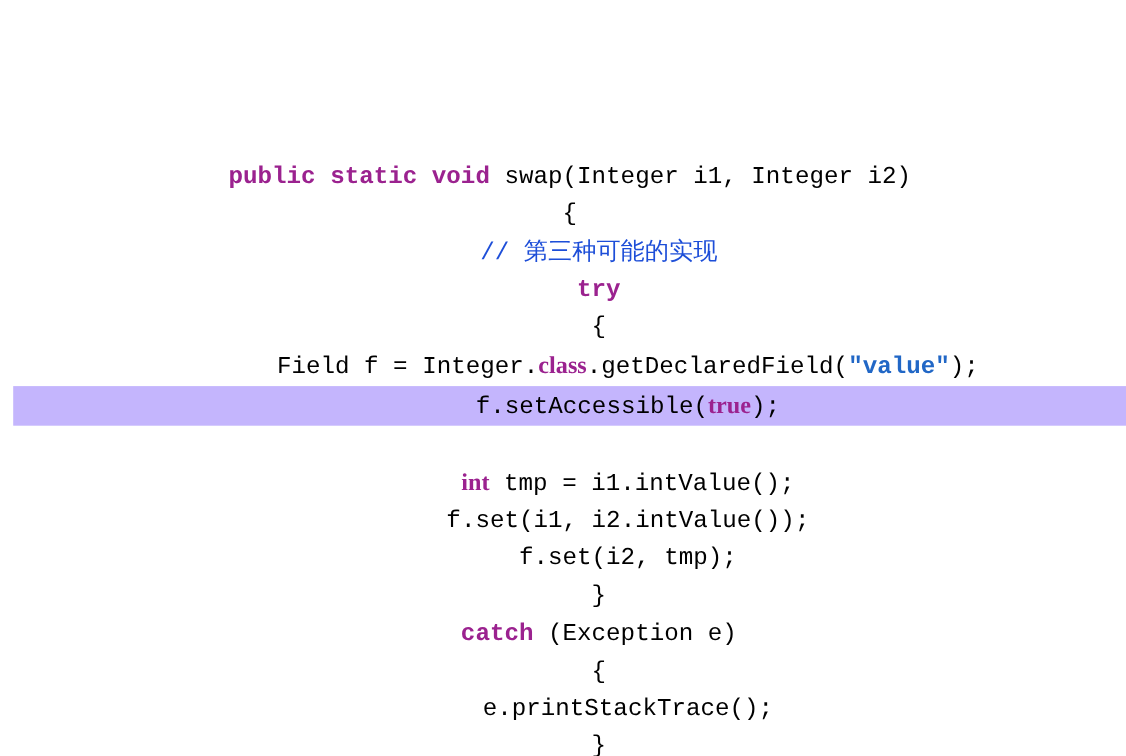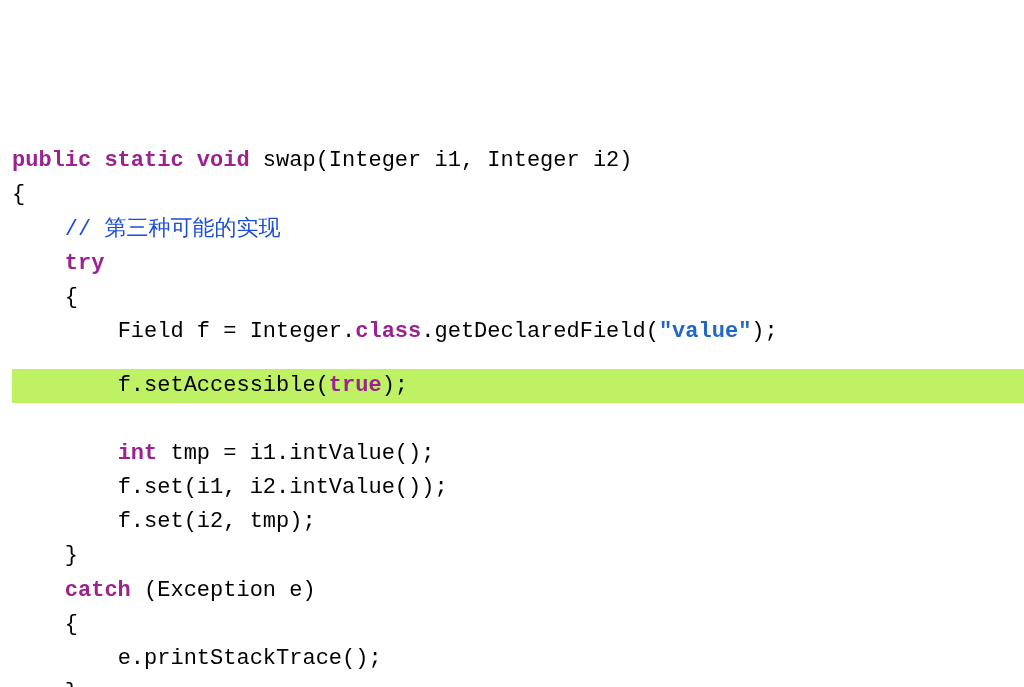--- a/index.html
+++ b/index.html
@@ -14,28 +14,28 @@
       background: #ffffff;
       color: #000000;
       padding: 8px 0 8px 12px;
       white-space: pre;
       overflow-x: auto;
       width: 1024px;
     }
     .line {
       display: block;
       min-height: 1.55em;
+      text-align: center;
     }
     .highlight {
-      background-color: #bef264;
-      margin-top: 20px;
+      background-color: #c4b5fd;
     }
     .kw { color: #9b228f; font-weight: bold; }
     .com { color: #1d4ed8; }
-    .sk { color: #9b228f; font-weight: bold; }
+    .sk { color: #9b228f; font-weight: bold; font-family: Liberation Serif, serif; }
     .str { color: #2167c6; font-weight: bold; }
     .txt { color: #000000; }
   </style>
 </head>
 <body>
 
 
 
 <div id="code-container"><div class="line"><span class="txt"></span><span class="kw">public static void</span><span class="txt"> swap(Integer i1, Integer i2)</span></div><div class="line"><span class="txt"></span><span class="txt">{</span></div><div class="line"><span class="txt">    </span><span class="com">// 第三种可能的实现</span></div><div class="line"><span class="txt">    </span><span class="kw">try</span></div><div class="line"><span class="txt">    </span><span class="txt">{</span></div><div class="line"><span class="txt">        </span><span class="txt">Field f = Integer.</span><span class="sk">class</span><span class="txt">.getDeclaredField(</span><span class="str">"value"</span><span class="txt">);</span></div><div class="line highlight"><span class="txt">        </span><span class="txt">f.setAccessible(</span><span class="sk">true</span><span class="txt">);</span></div><div class="line"><span class="txt">        </span>&nbsp;</div><div class="line"><span class="txt">        </span><span class="sk">int</span><span class="txt"> tmp = i1.intValue();</span></div><div class="line"><span class="txt">        </span><span class="txt">f.set(i1, i2.intValue());</span></div><div class="line"><span class="txt">        </span><span class="txt">f.set(i2, tmp);</span></div><div class="line"><span class="txt">    </span><span class="txt">}</span></div><div class="line"><span class="txt">    </span><span class="kw">catch</span><span class="txt"> (Exception e)</span></div><div class="line"><span class="txt">    </span><span class="txt">{</span></div><div class="line"><span class="txt">        </span><span class="txt">e.printStackTrace();</span></div><div class="line"><span class="txt">    </span><span class="txt">}</span></div></div>
 

